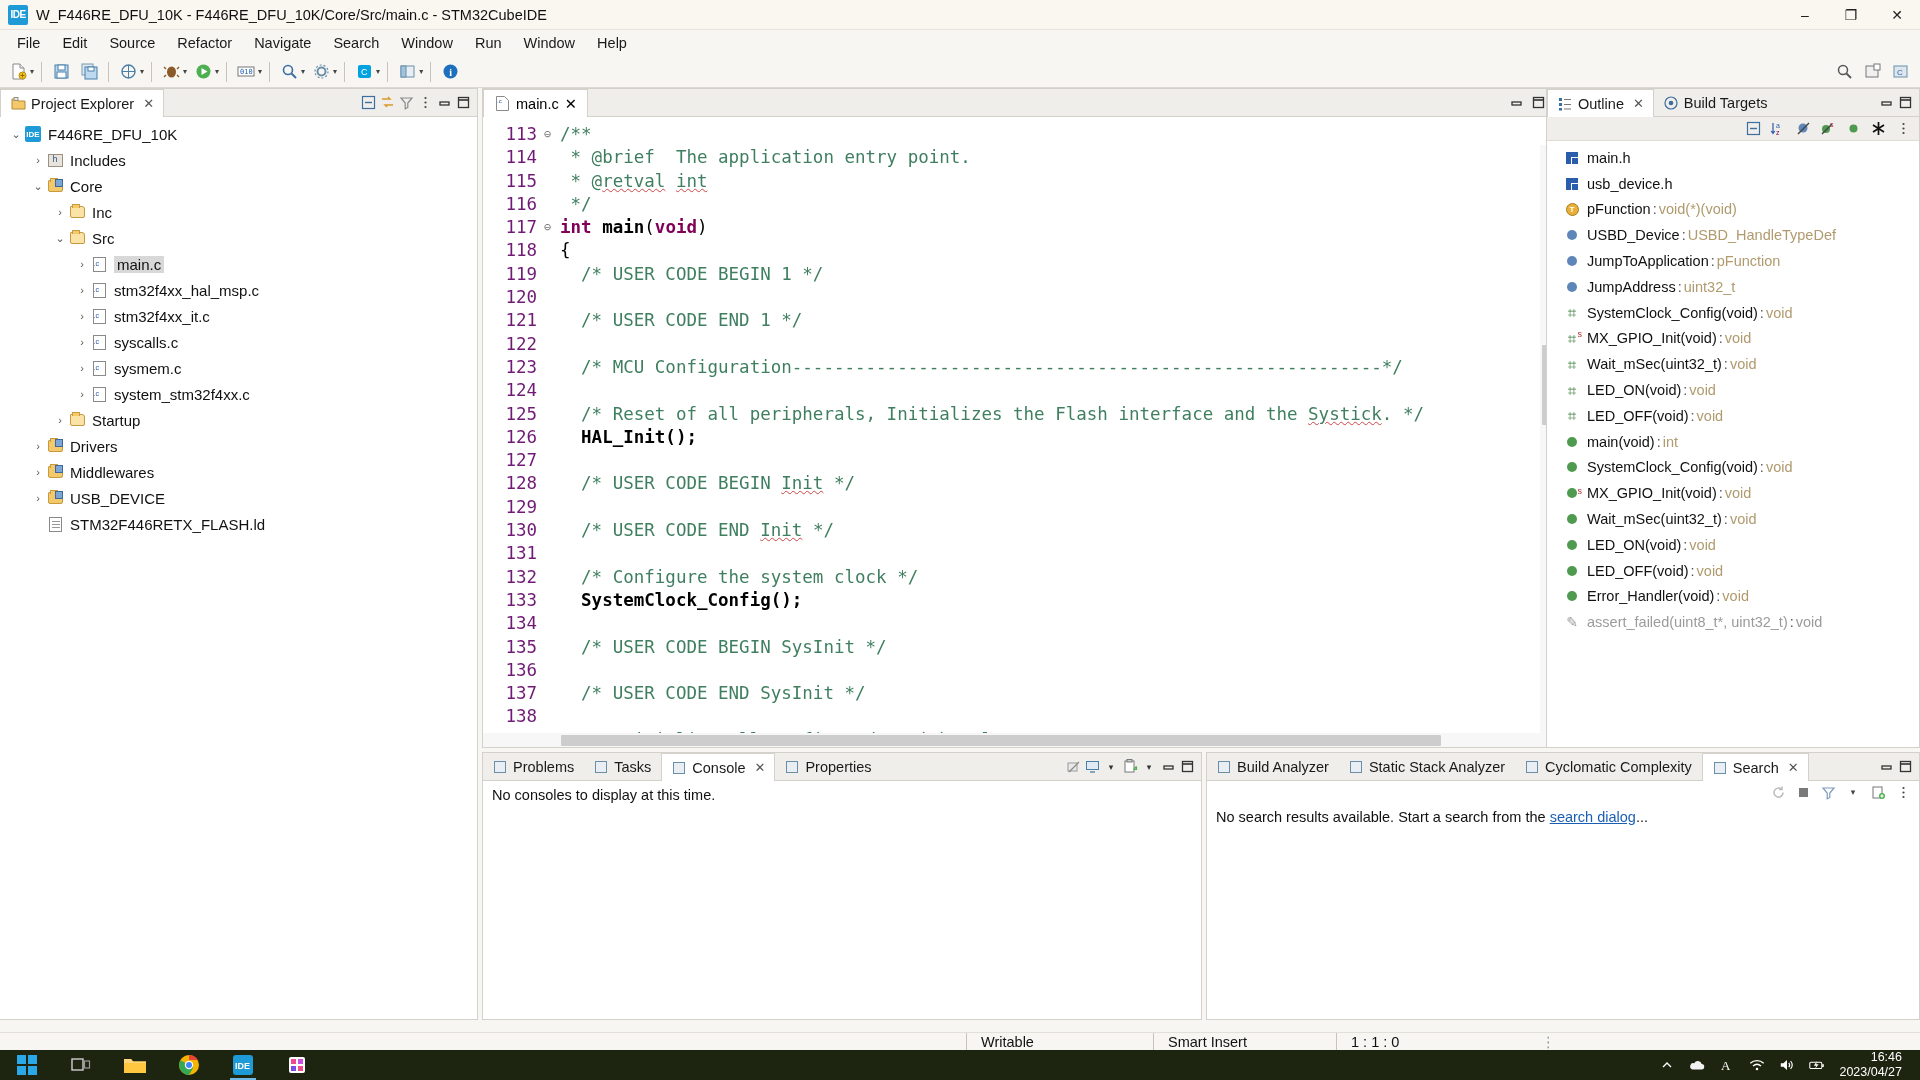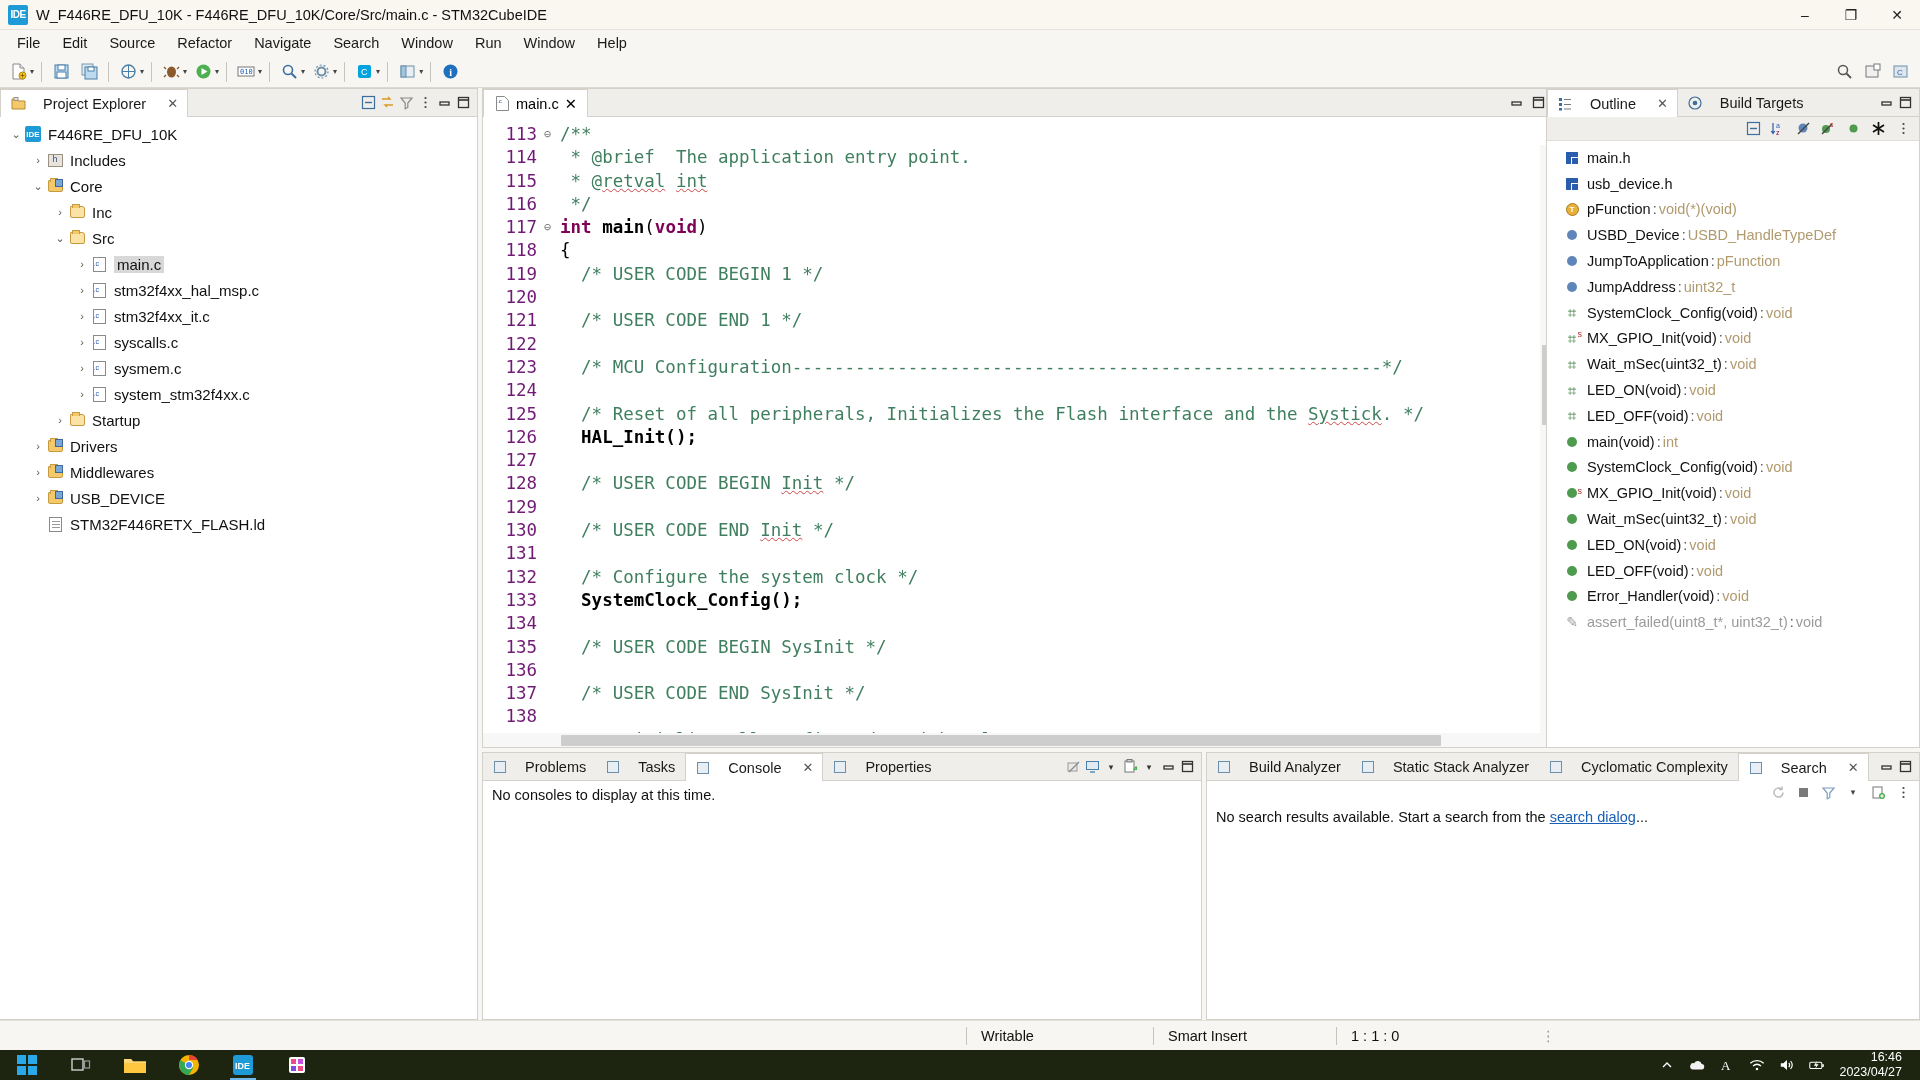--- a/index.html
+++ b/index.html
@@ -50,21 +50,21 @@
   
   .main { position:absolute; top: 88px; left:0; right:0; bottom: 60px; }
 
   
   .panel { position:absolute; background:#fff; border:1px solid #d4d0ca; }
   .panel-tabs {
     height: 28px; background:#f0eeea; display:flex; align-items:stretch;
     border-bottom:1px solid #d4d0ca; position:relative;
   }
   .ptab {
-    display:flex; align-items:center; gap:17px; padding: 0 9px;
+    display:flex; align-items:center; gap:5px; padding: 0 9px;
     font-size: 14.5px; color:#1a1a1a; background:transparent;
     border-right: 1px solid transparent;
   }
   .ptab.active { background:#ffffff; border-top: 1px solid #d4d0ca; border-left:1px solid #d4d0ca; border-right:1px solid #d4d0ca; margin-bottom:-1px;}
   .ptab .x { font-size: 13px; color:#555; margin-left: 4px; }
   .ptab-tools { margin-left:auto; display:flex; align-items:center; gap:3px; padding-right:6px; }
   .mini { width:16px;height:16px;display:flex;align-items:center;justify-content:center; }
 
   
   #project-explorer { left: 0; top: 0; width: 478px; bottom: 0; border-left:none; }
@@ -153,21 +153,21 @@
   
   #console-panel { left: 482px; top: 664px; width: 720px; bottom: 0; }
   #search-panel  { left: 1206px; top: 664px; right: 0; bottom: 0; }
   .panel-body { padding: 6px 8px; font-size: 14.5px; color:#111; }
   .panel-body .line { padding-left: 1px; }
   .sub-toolbar { height: 22px; background:#fff; display:flex; align-items:center; justify-content:flex-end; gap:9px; padding-right:8px;}
   .link { color:#1a5fb4; text-decoration: underline; }
 
   
   .statusbar {
-    position:absolute; left:0; right:0; bottom: 30px; height: 30px;
+    position:absolute; left:0; right:0; bottom: 30px; height: 18px;
     background:#f7f6f2; display:flex; align-items:center; font-size:14.5px; color:#111;
     border-top: 1px solid #e3dfd9;
   }
   .sb-cell { padding: 0 14px; height:22px; display:flex; align-items:center; }
   .sb-div { width:1px; height:18px; background:#c8c4bd; }
 
   
   .taskbar {
     position:absolute; left:0; right:0; bottom:0; height:30px; background:#1d2410;
     display:flex; align-items:center; color:#fff;

